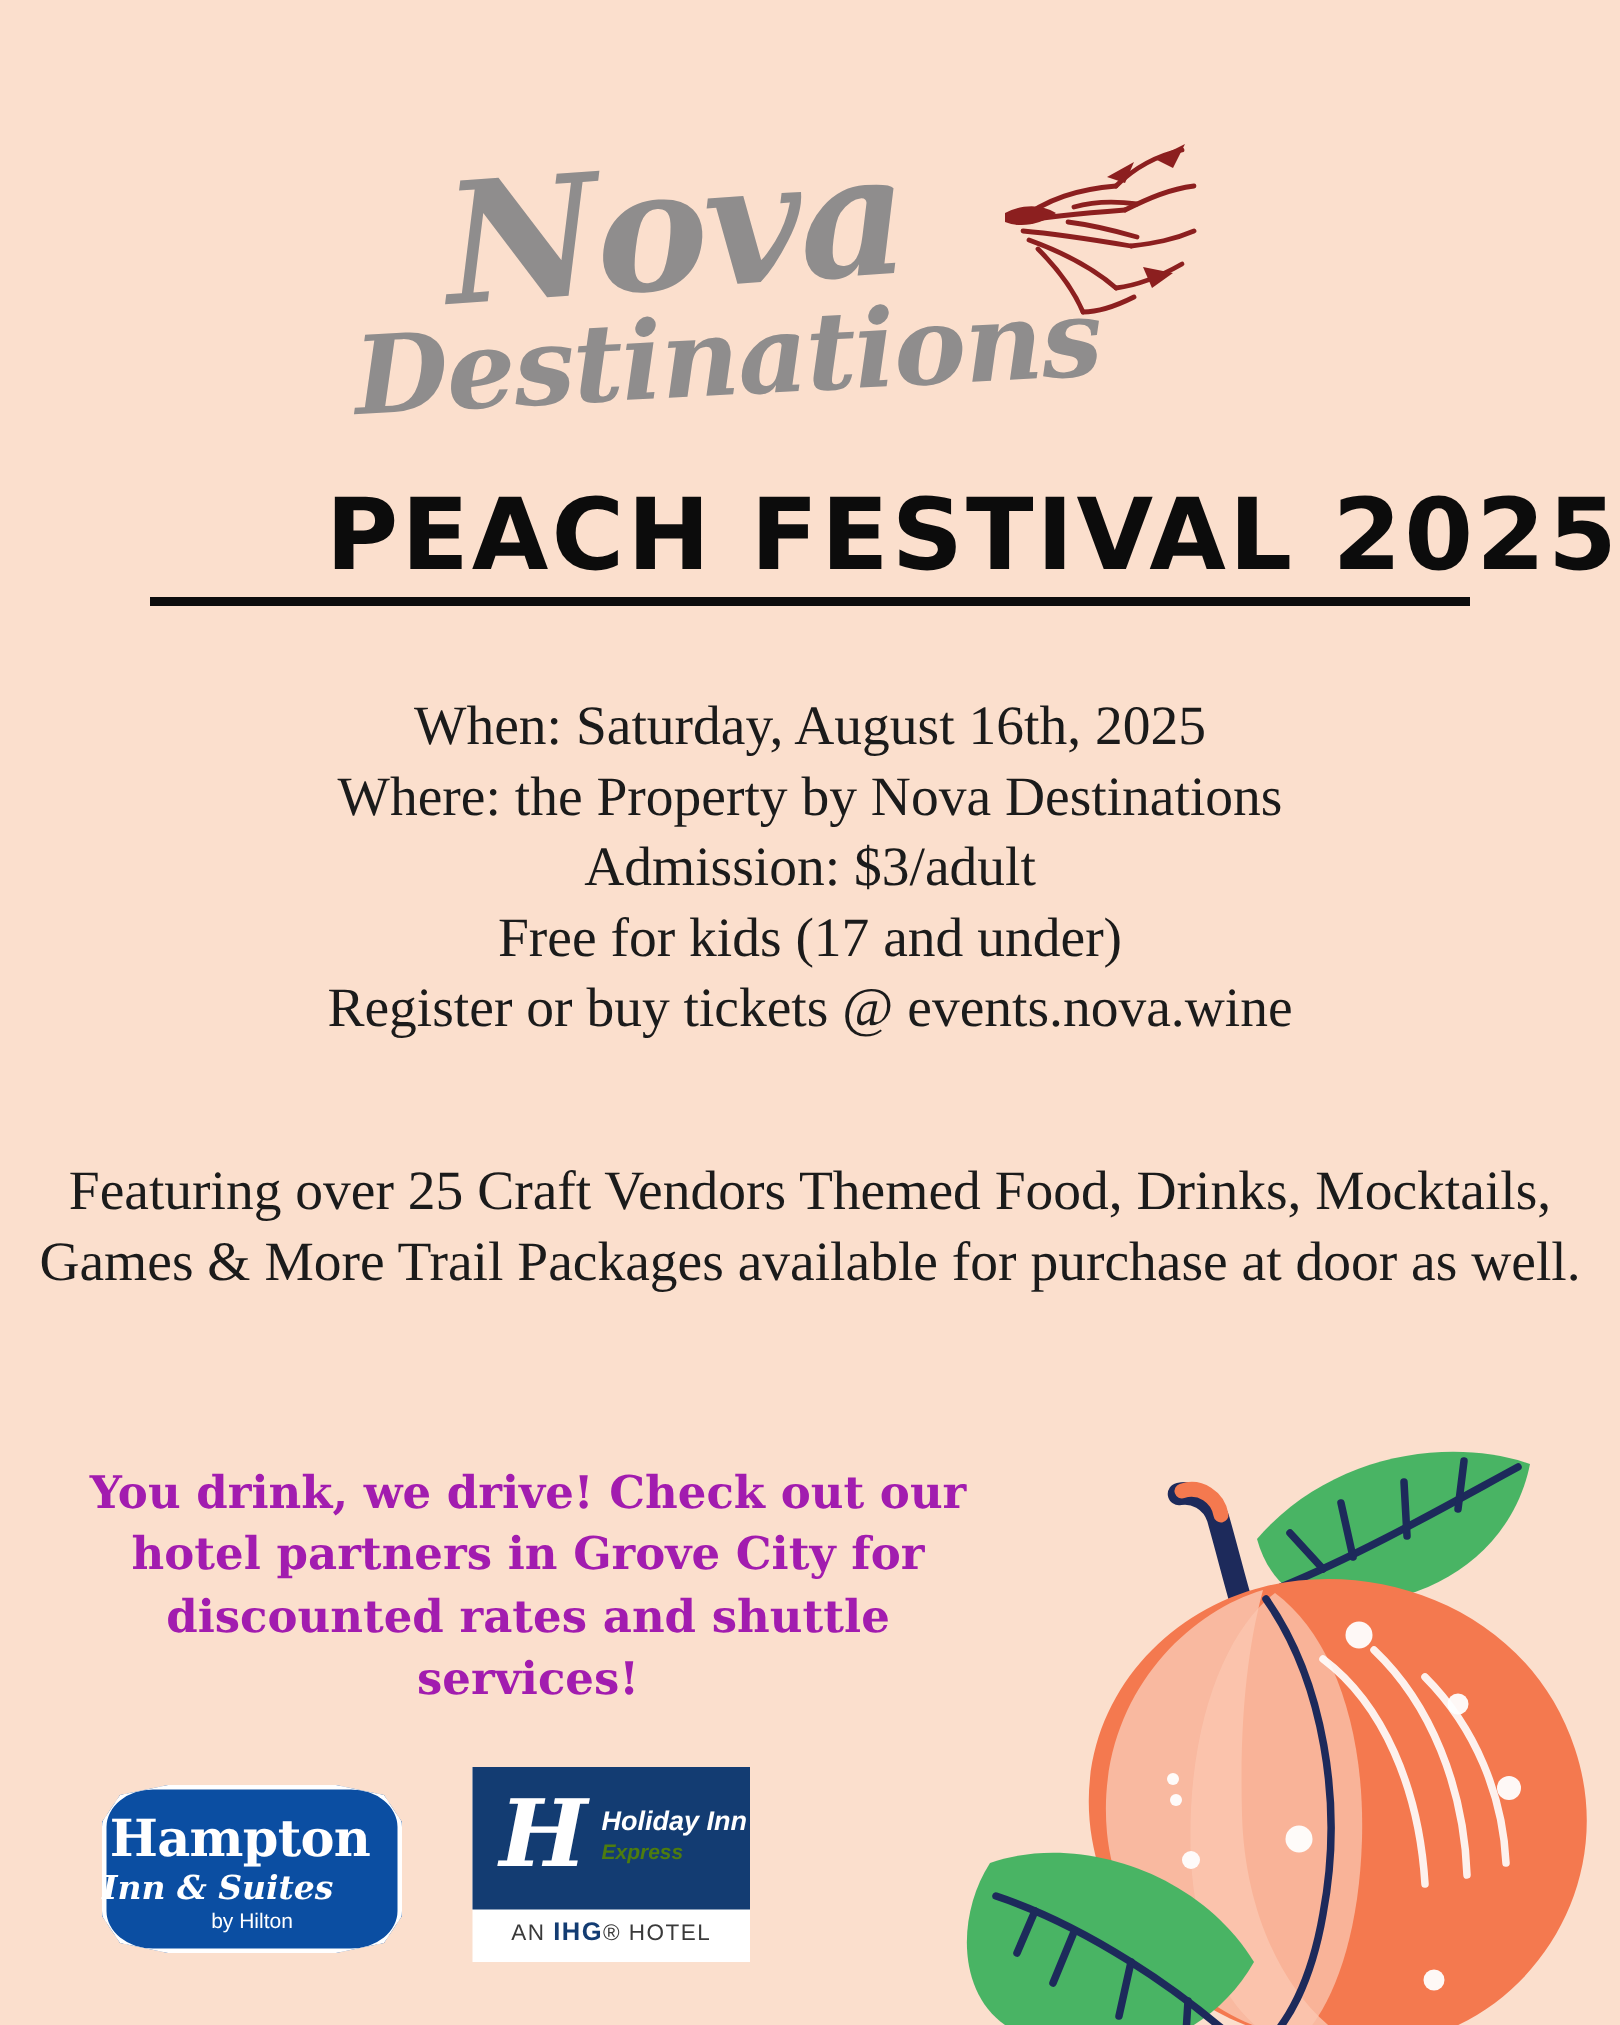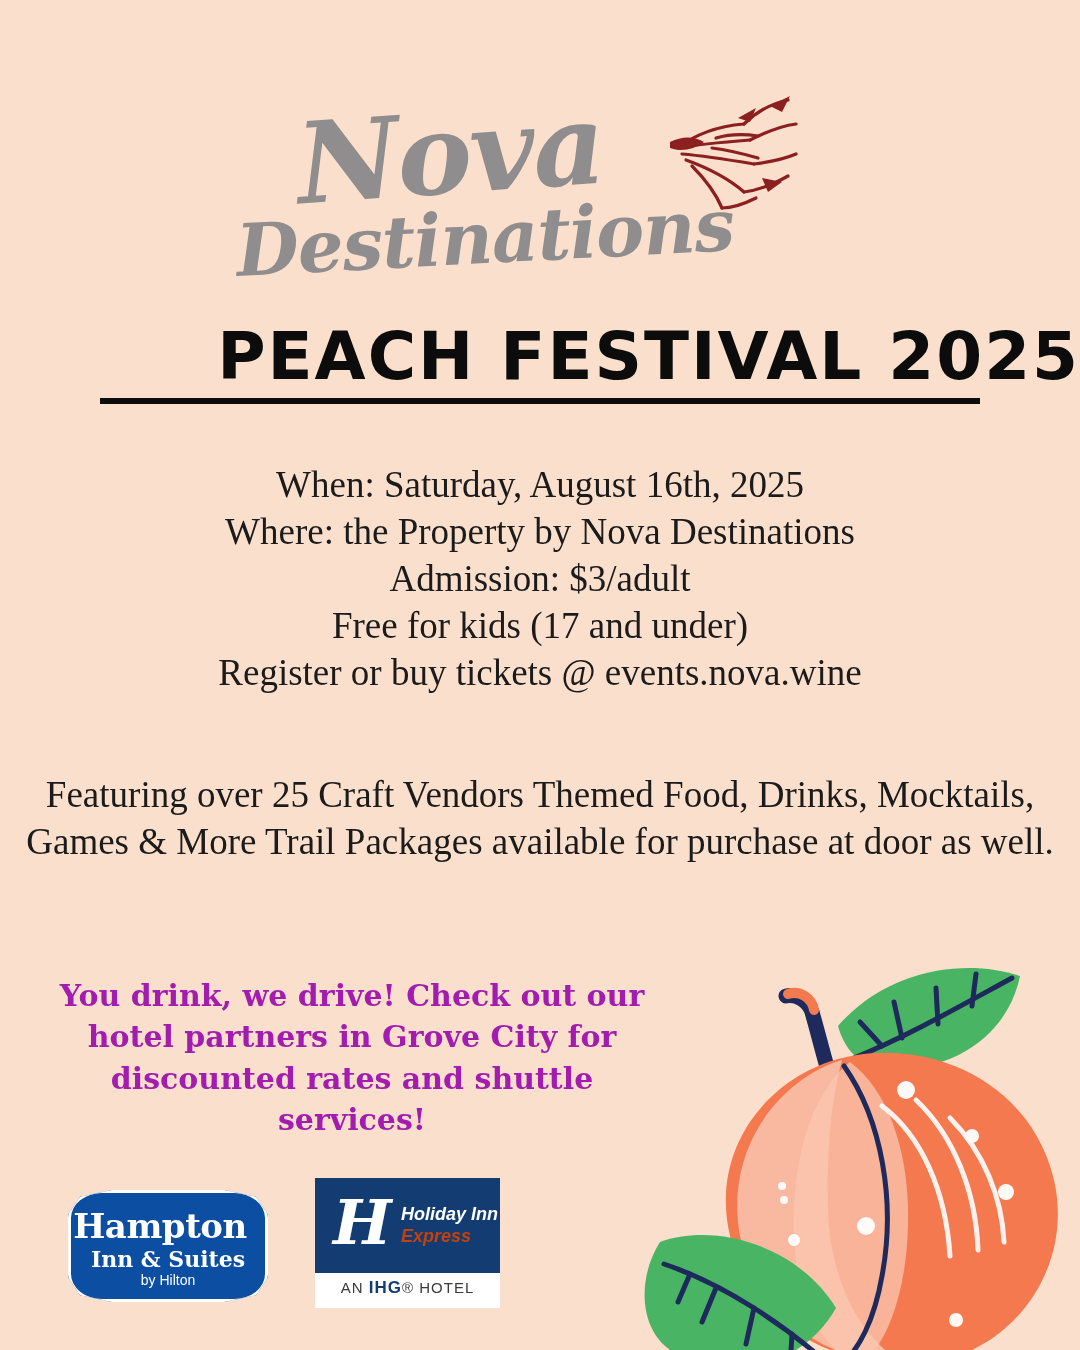--- a/index.html
+++ b/index.html
@@ -154,25 +154,26 @@
     font-family: "DejaVu Serif", serif;
     font-weight: bold;
     font-size: 34px;
     letter-spacing: -0.5px;
   }
   .hampton-t2 {
     position: absolute;
     top: 56px;
     left: 0;
     width: 200px;
-    text-align: center;
+    text-align: left;
     color: #ffffff;
     font-family: "DejaVu Serif", serif;
     font-weight: bold;
     font-size: 22px;
+    font-style: italic;
   }
   .hampton-t3 {
     position: absolute;
     top: 82px;
     left: 0;
     width: 200px;
     text-align: center;
     color: #ffffff;
     font-family: "Liberation Sans", sans-serif;
     font-size: 14px;
@@ -215,22 +216,22 @@
     font-size: 18px;
     color: #ffffff;
   }
   .hie-t2 {
     position: absolute;
     left: 86px;
     top: 48px;
     font-family: "Liberation Sans", sans-serif;
     font-weight: bold;
     font-style: italic;
-    font-size: 18px;
-    color: #c2410c;
+    font-size: 14px;
+    color: #4d7c0f;
   }
   .hie-bot {
     position: absolute;
     left: 0;
     top: 100px;
     width: 185px;
     text-align: center;
     font-family: "Liberation Sans", sans-serif;
     font-size: 15px;
     letter-spacing: 1px;

